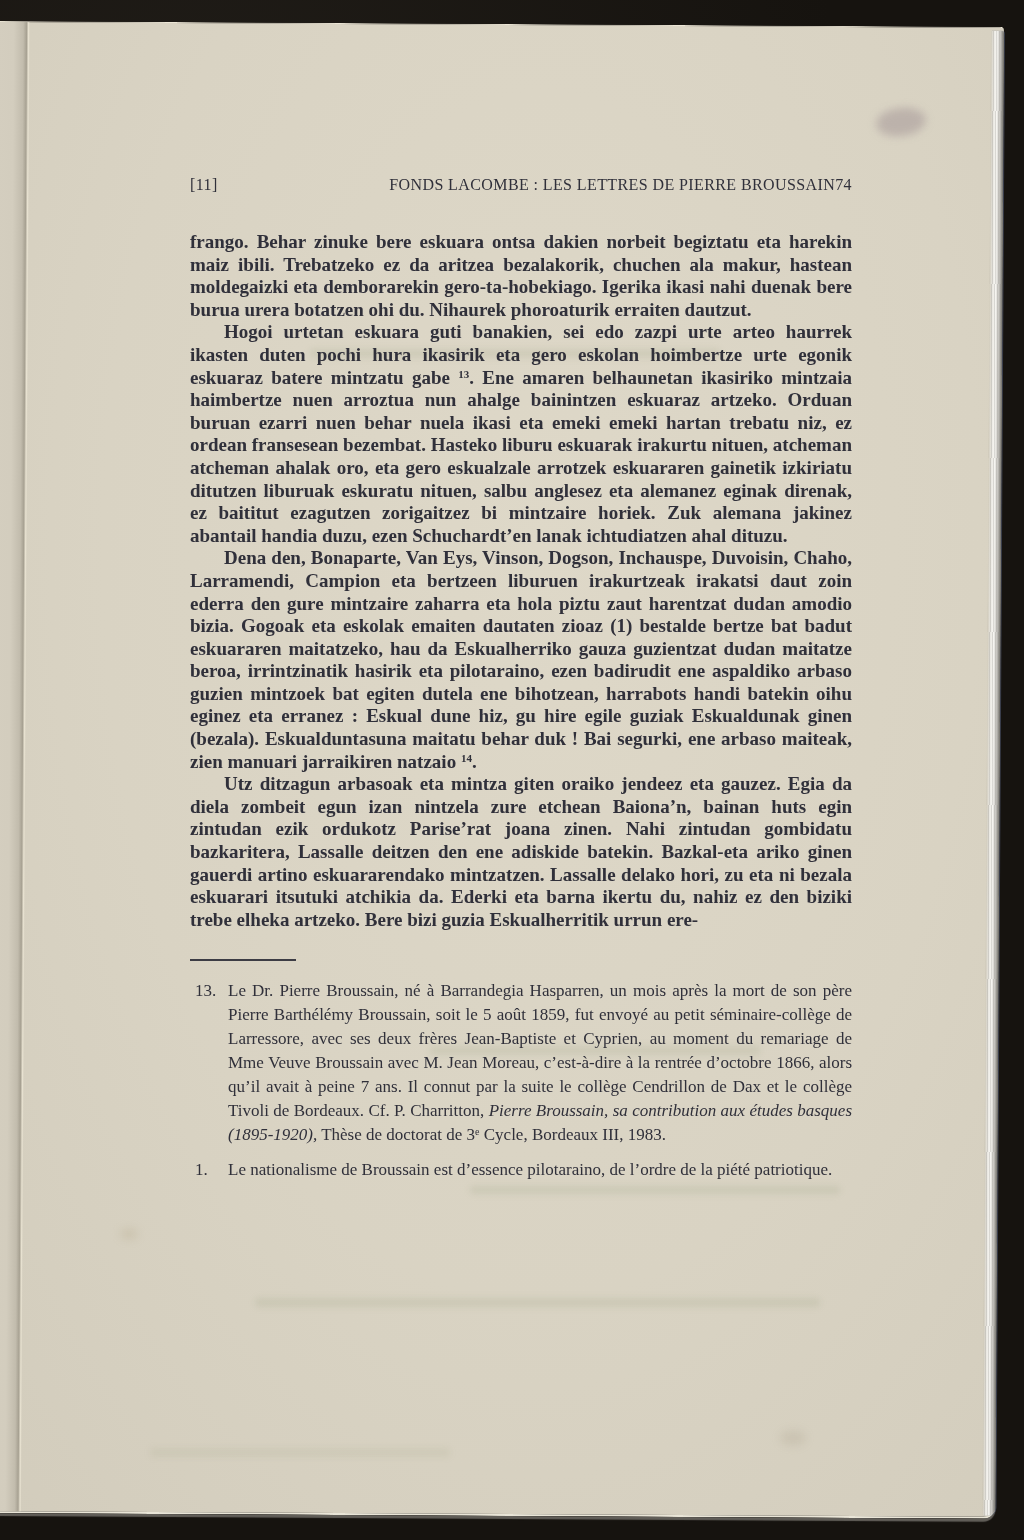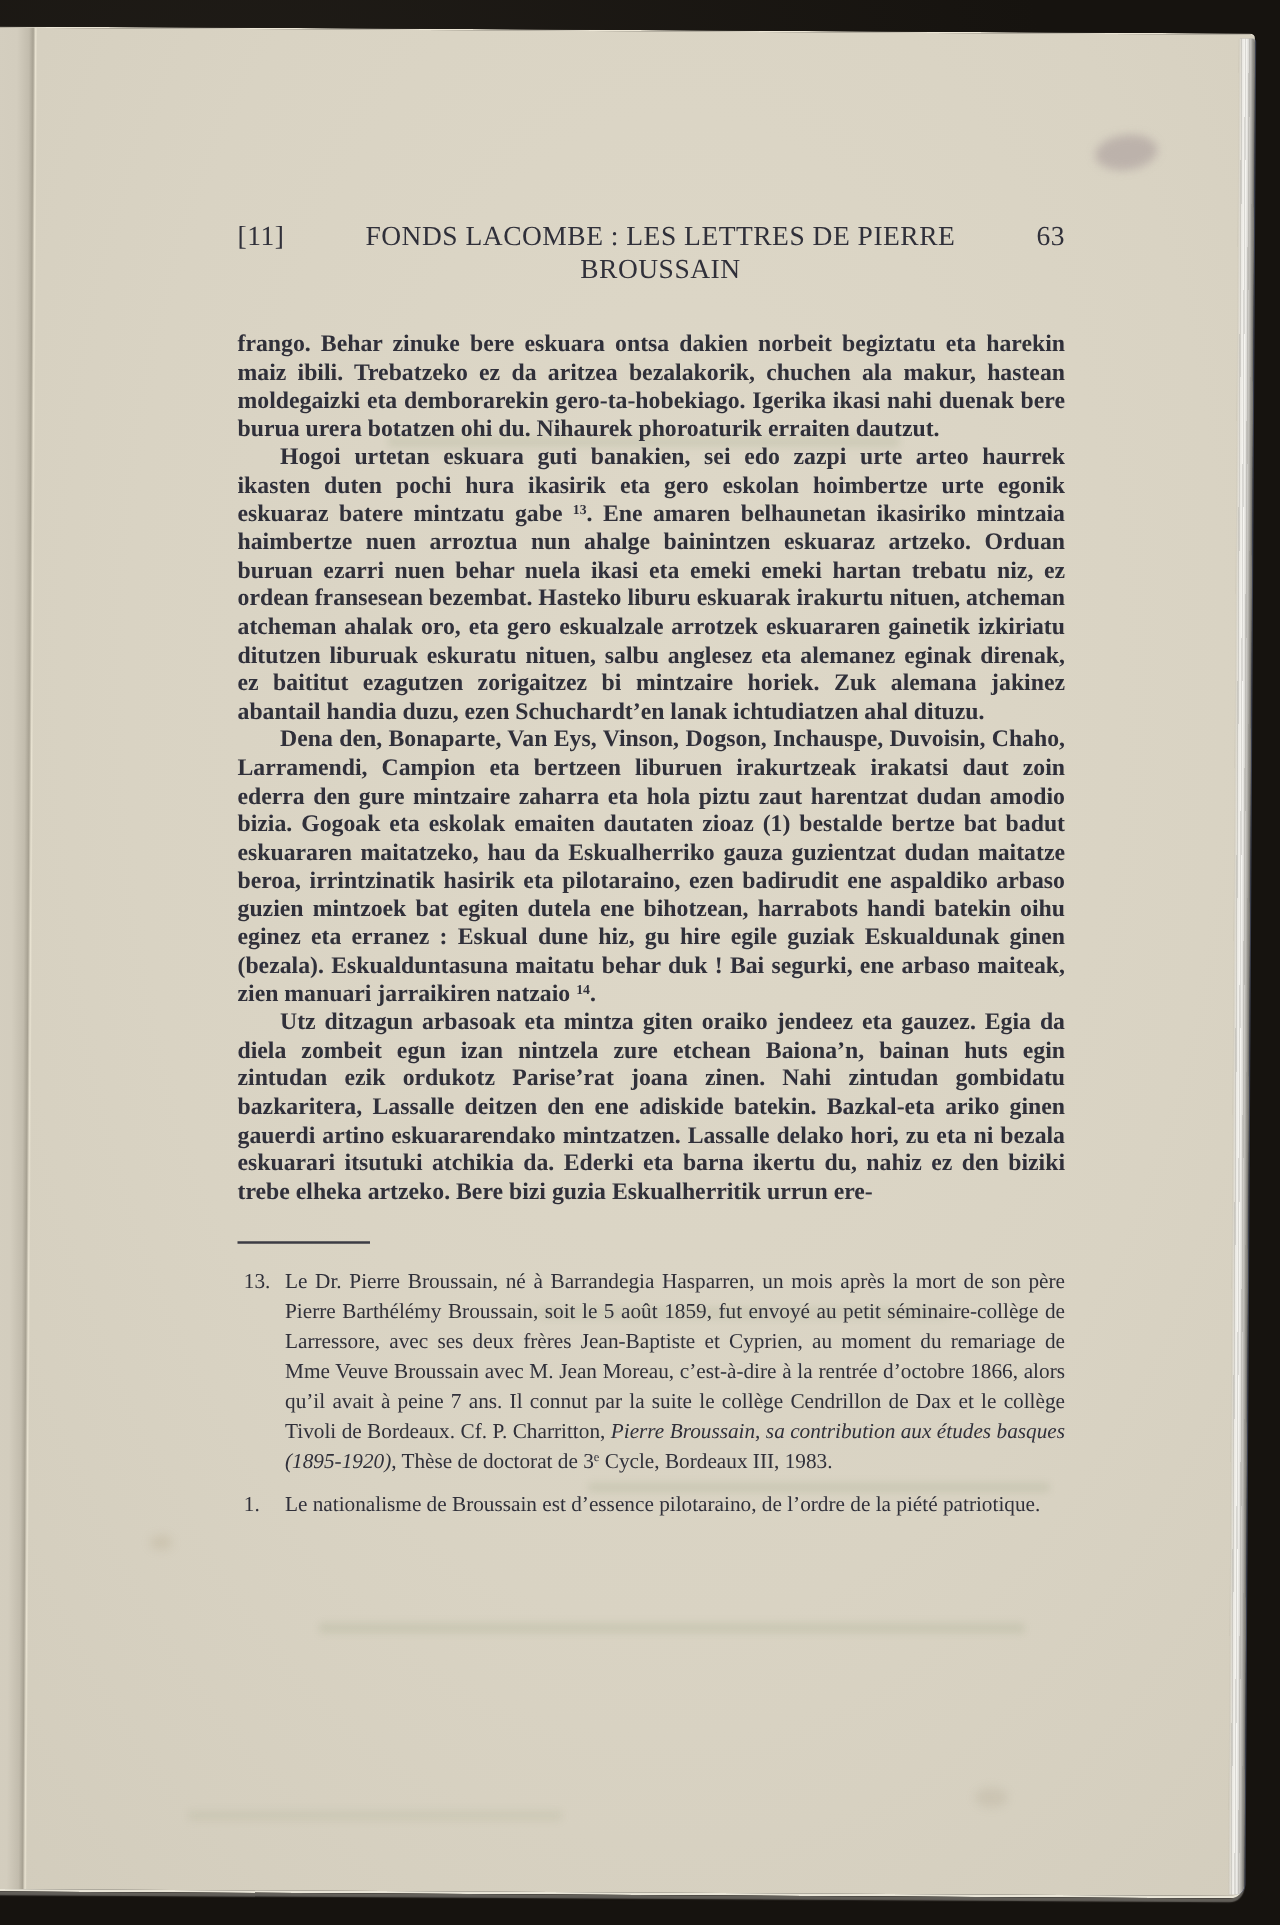--- a/index.html
+++ b/index.html
@@ -46,22 +46,22 @@
   .smudge-3{left:120px;top:1228px;width:18px;height:12px;background:rgba(160,145,105,0.18);}
   
   .ghost{position:absolute;height:9px;filter:blur(3px);background:rgba(138,150,112,0.16);border-radius:4px;}
   .ghost-1{left:310px;top:349px;width:410px;}
   .ghost-2{left:430px;top:1046px;width:330px;}
   .ghost-3{left:470px;top:1186px;width:370px;height:8px;}
   .ghost-4{left:255px;top:1298px;width:565px;}
   .ghost-5{left:150px;top:1448px;width:300px;background:rgba(138,150,112,0.10);}
   
   .content{position:absolute;left:190px;top:176px;width:662px;color:var(--color-ink);}
-  .runhead{display:flex;align-items:baseline;font-size:22px;letter-spacing:0.4px;}
-  .runhead .title{flex:1;text-align:center;}
+  .runhead{display:flex;align-items:baseline;font-size:16px;letter-spacing:0.4px;}
+  .runhead .title{flex:1;text-align:right;}
   .bodytext{margin-top:37px;font-size:19px;line-height:22.6px;text-align:justify;font-weight:bold;}
   .bodytext p{margin:0;text-indent:34px;}
   .bodytext p.noindent{text-indent:0;}
   sup.ref{font-size:11px;line-height:0;vertical-align:6px;}
   .fn-rule{width:106px;height:2px;background:#3c3c44;margin:28px 0 18px 0;}
   .footnotes{font-size:17px;line-height:24px;}
   .footnote{display:flex;margin-bottom:11px;text-align:justify;justify-content:center;}
   .fn-num{flex:0 0 38px;padding-left:5px;box-sizing:border-box;}
   .fn-text{flex:1;}
   .fn-text i{font-style:italic;}
@@ -84,21 +84,21 @@
   <div class="ghost ghost-2"></div>
   <div class="ghost ghost-3"></div>
   <div class="ghost ghost-4"></div>
   <div class="ghost ghost-5"></div>
 
   <div class="content">
 
     <div class="runhead">
       <span>[11]</span>
       <span class="title">FONDS LACOMBE : LES LETTRES DE PIERRE BROUSSAIN</span>
-      <span>63</span>
+      <span>74</span>
     </div>
 
     <div class="bodytext">
       <p class="noindent">frango. Behar zinuke bere eskuara ontsa dakien norbeit begiztatu eta harekin maiz ibili. Trebatzeko ez da aritzea bezalakorik, chuchen ala makur, hastean moldegaizki eta demborarekin gero-ta-hobekiago. Igerika ikasi nahi duenak bere burua urera botatzen ohi du. Nihaurek phoroaturik erraiten dautzut.</p>
       <p><span>Hogoi urtetan eskuara guti banakien, sei edo zazpi urte arteo haurrek ikasten duten pochi hura ikasirik eta gero eskolan hoimbertze urte egonik eskuaraz batere mintzatu gabe </span><sup class="ref">13</sup><span>. Ene amaren belhaunetan ikasiriko mintzaia haimbertze nuen arroztua nun ahalge bainintzen eskuaraz artzeko. Orduan buruan ezarri nuen behar nuela ikasi eta emeki emeki hartan trebatu niz, ez ordean fransesean bezembat. Hasteko liburu eskuarak irakurtu nituen, atcheman atcheman ahalak oro, eta gero eskualzale arrotzek eskuararen gainetik izkiriatu ditutzen liburuak eskuratu nituen, salbu anglesez eta alemanez eginak direnak, ez baititut ezagutzen zorigaitzez bi mintzaire horiek. Zuk alemana jakinez abantail handia duzu, ezen Schuchardt’en lanak ichtudiatzen ahal dituzu.</span></p>
       <p><span>Dena den, Bonaparte, Van Eys, Vinson, Dogson, Inchauspe, Duvoisin, Chaho, Larramendi, Campion eta bertzeen liburuen irakurtzeak irakatsi daut zoin ederra den gure mintzaire zaharra eta hola piztu zaut harentzat dudan amodio bizia. Gogoak eta eskolak emaiten dautaten zioaz (1) bestalde bertze bat badut eskuararen maitatzeko, hau da Eskualherriko gauza guzientzat dudan maitatze beroa, irrintzinatik hasirik eta pilotaraino, ezen badirudit ene aspaldiko arbaso guzien mintzoek bat egiten dutela ene bihotzean, harrabots handi batekin oihu eginez eta erranez : Eskual dune hiz, gu hire egile guziak Eskualdunak ginen (bezala). Eskualduntasuna maitatu behar duk ! Bai segurki, ene arbaso maiteak, zien manuari jarraikiren natzaio </span><sup class="ref">14</sup><span>.</span></p>
       <p>Utz ditzagun arbasoak eta mintza giten oraiko jendeez eta gauzez. Egia da diela zombeit egun izan nintzela zure etchean Baiona’n, bainan huts egin zintudan ezik ordukotz Parise’rat joana zinen. Nahi zintudan gombidatu bazkaritera, Lassalle deitzen den ene adiskide batekin. Bazkal-eta ariko ginen gauerdi artino eskuararendako mintzatzen. Lassalle delako hori, zu eta ni bezala eskuarari itsutuki atchikia da. Ederki eta barna ikertu du, nahiz ez den biziki trebe elheka artzeko. Bere bizi guzia Eskualherritik urrun ere-</p>
     </div>
 
     <div class="fn-rule"></div>

